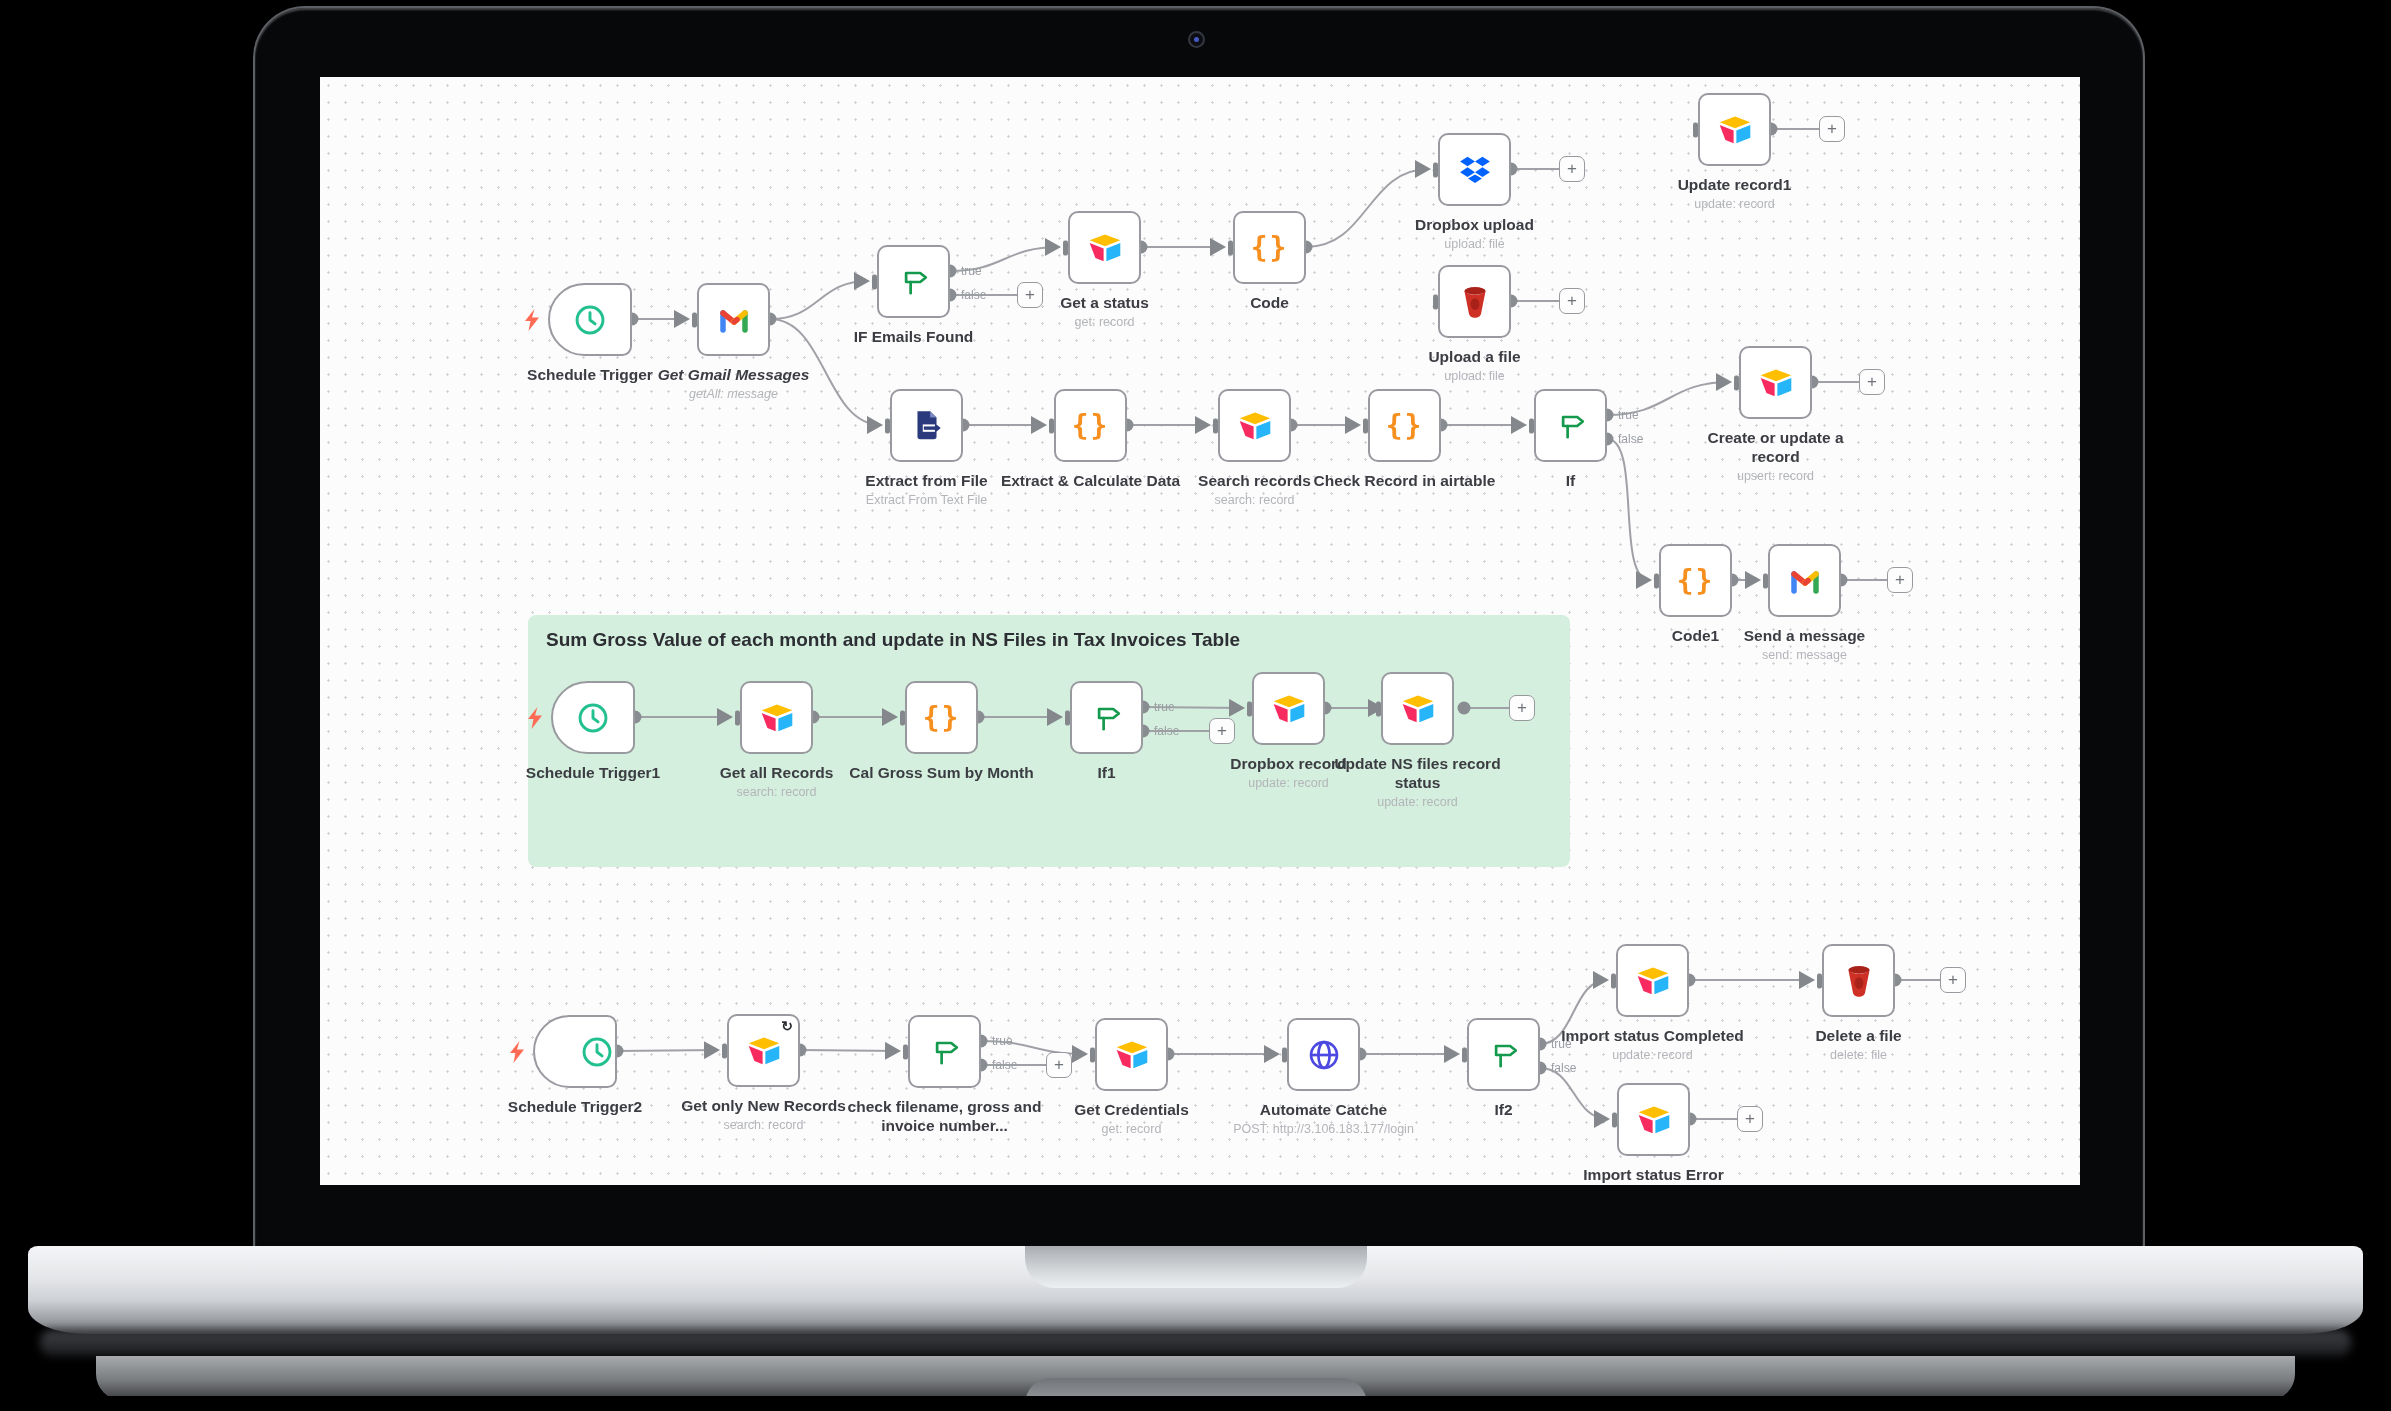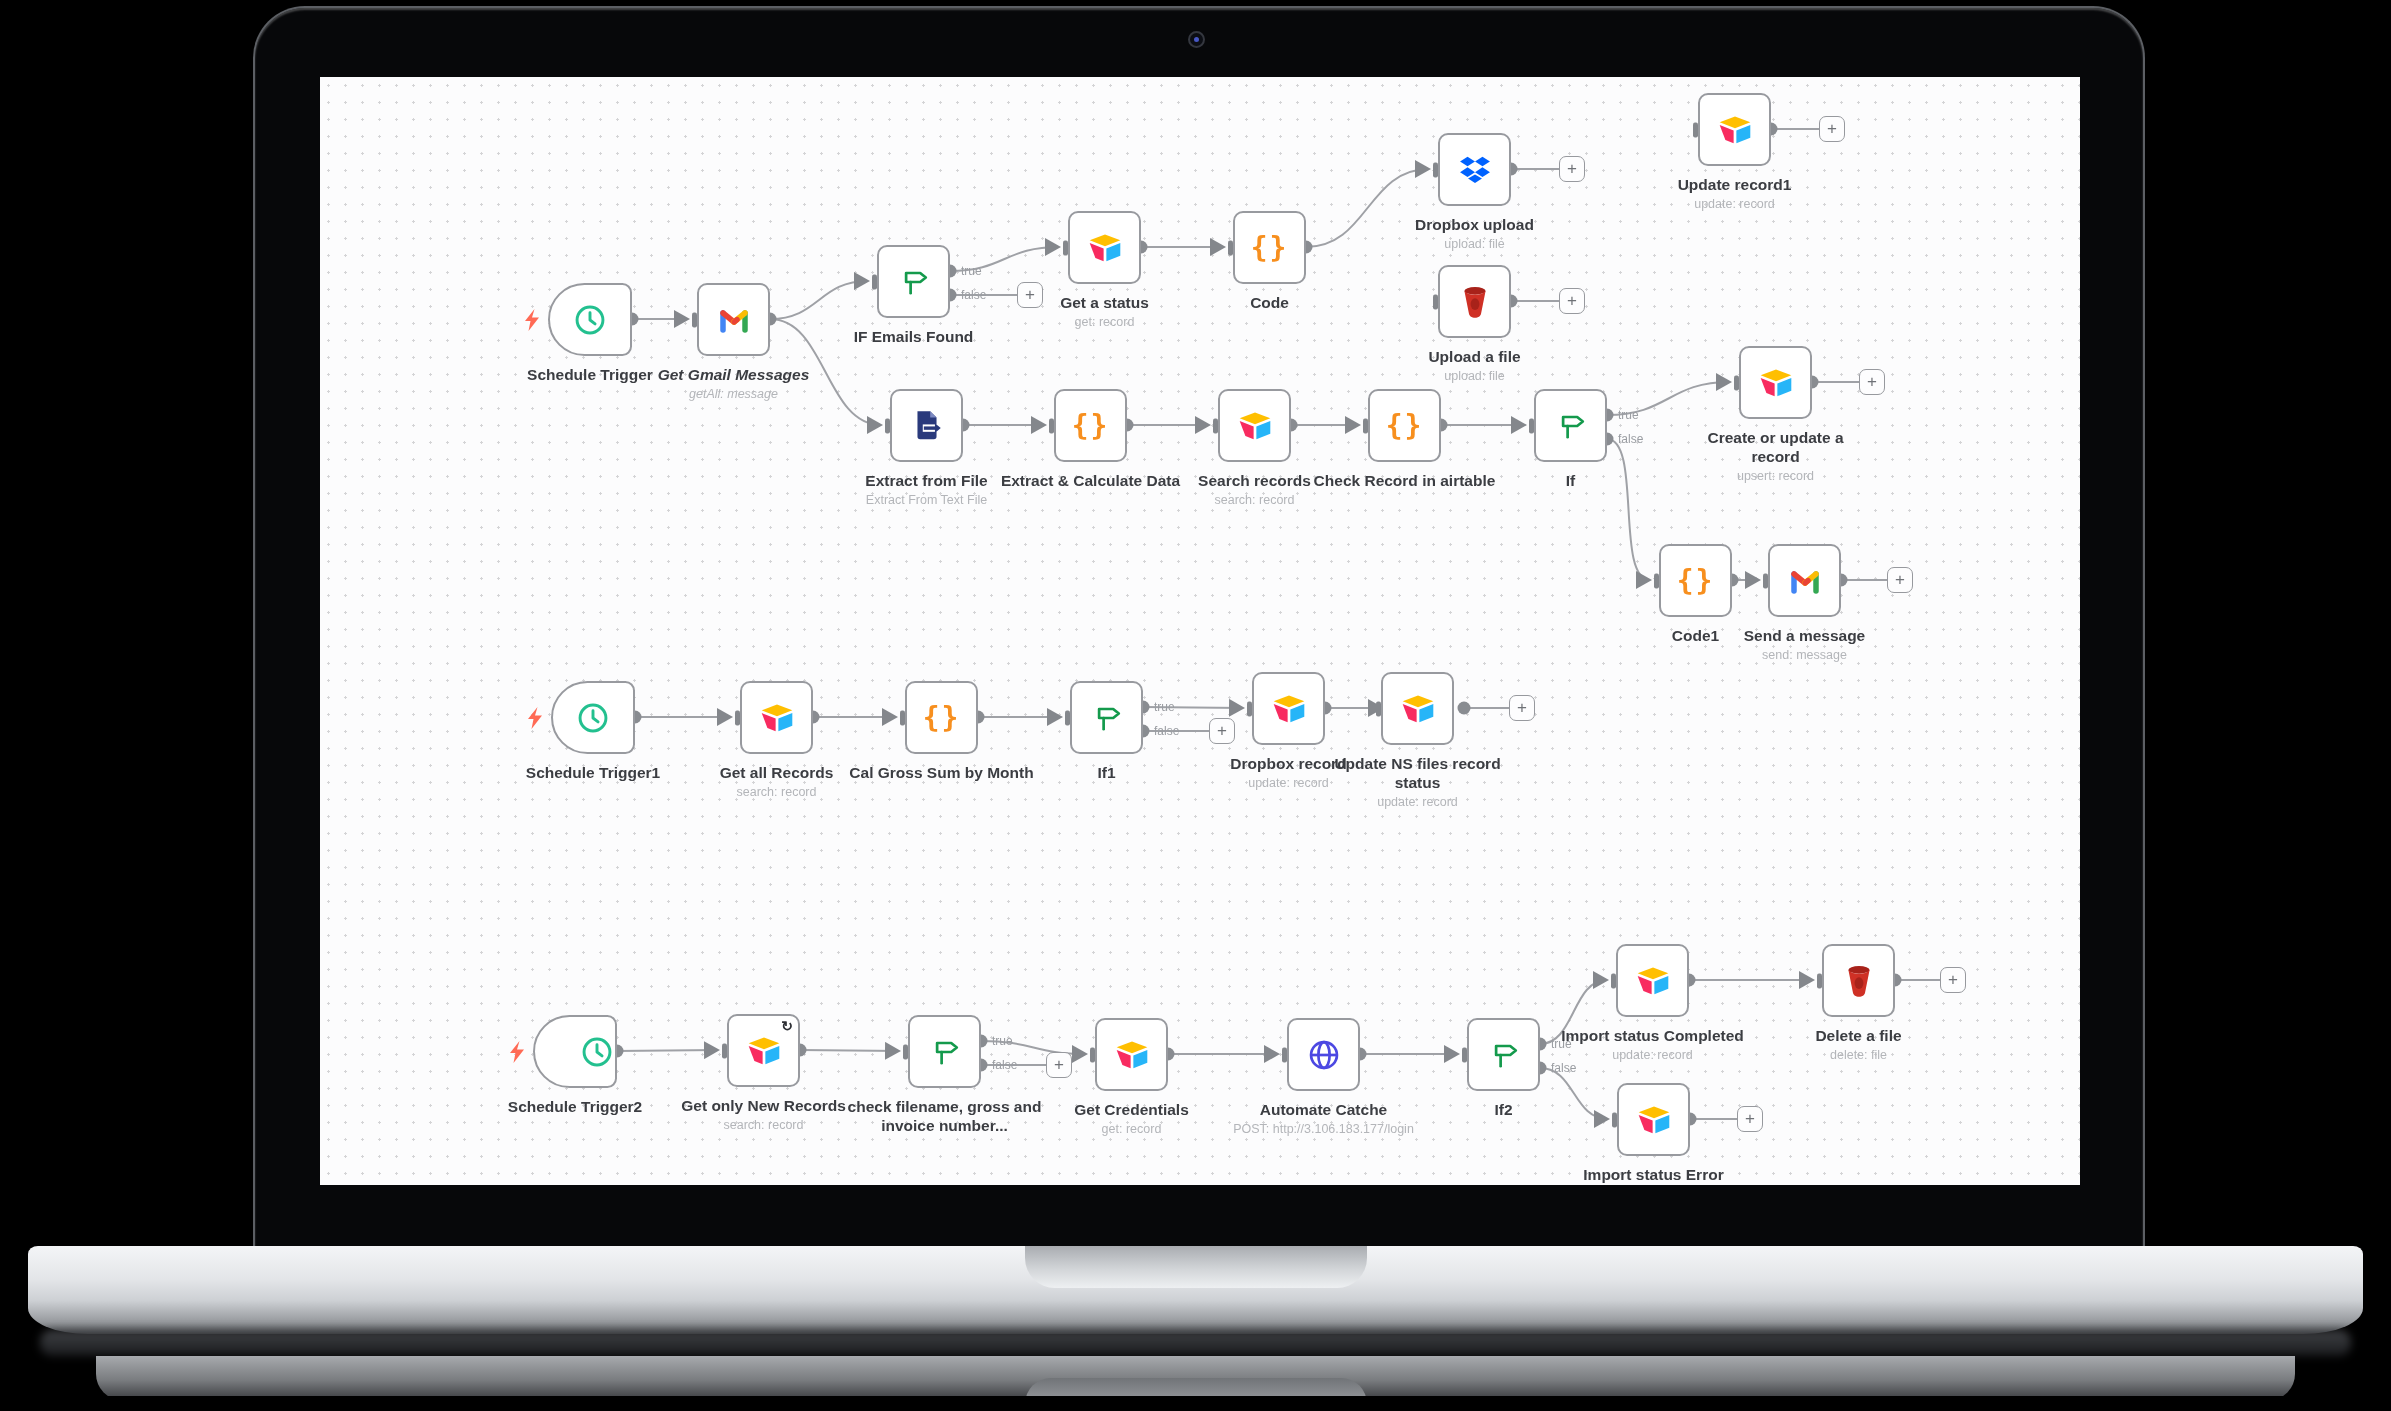--- a/index.html
+++ b/index.html
@@ -59,20 +59,23 @@
     justify-content:center;font-size:17px;color:#6f7277;}
 </style>
 </head>
 <body>
 
 <div class="stage">
   <div class="lid"></div>
   <div class="camera"></div>
 
   <div class="screen" id="canvas">
+    <div class="note" id="note" style="left: 208px; top: 538px; width: 1042px; height: 252px;">
+      <div class="note-title">Sum Gross Value of each month and update in NS Files in Tax Invoices Table</div>
+    </div>
   <div class="node trigger" style="left: 228px; top: 206px;">
         <span class="nicon">
           <svg width="36" height="36" viewBox="0 0 32 32">
             <circle cx="16" cy="16" r="11.5" fill="none" stroke="#23c08f" stroke-width="2.6"></circle>
             <path d="M16 9.5 V16 L20.5 19.5" fill="none" stroke="#23c08f" stroke-width="2.6" stroke-linecap="round" stroke-linejoin="round"></path>
           </svg>
         </span>
         <div class="caption" style="width: 230px;">
           <div class="nlabel">Schedule Trigger</div>
         </div>

